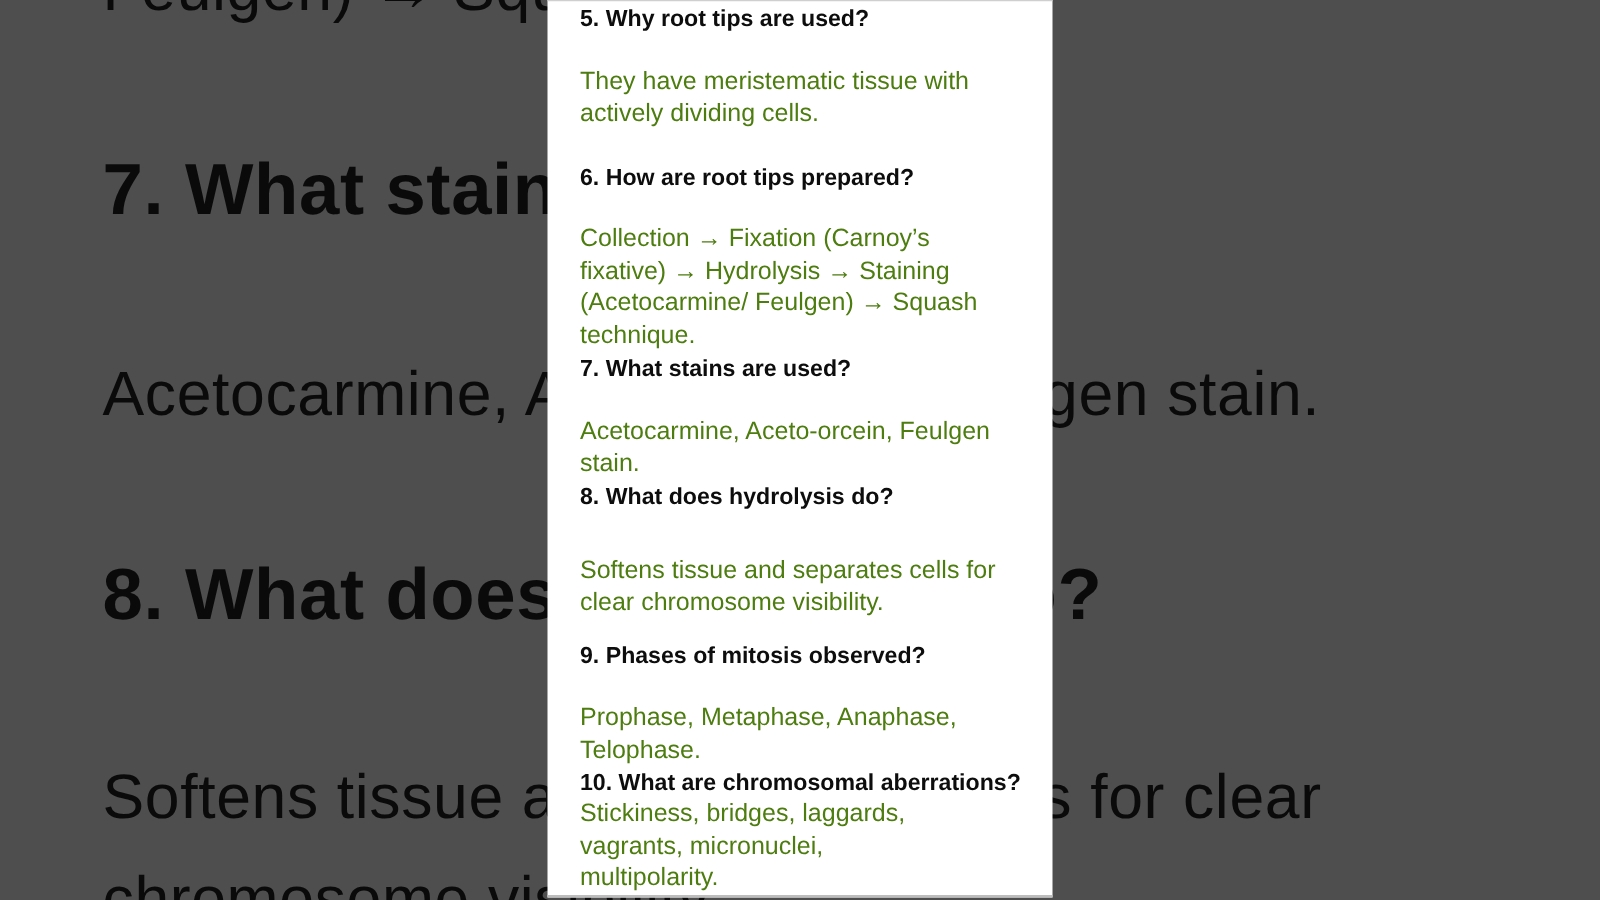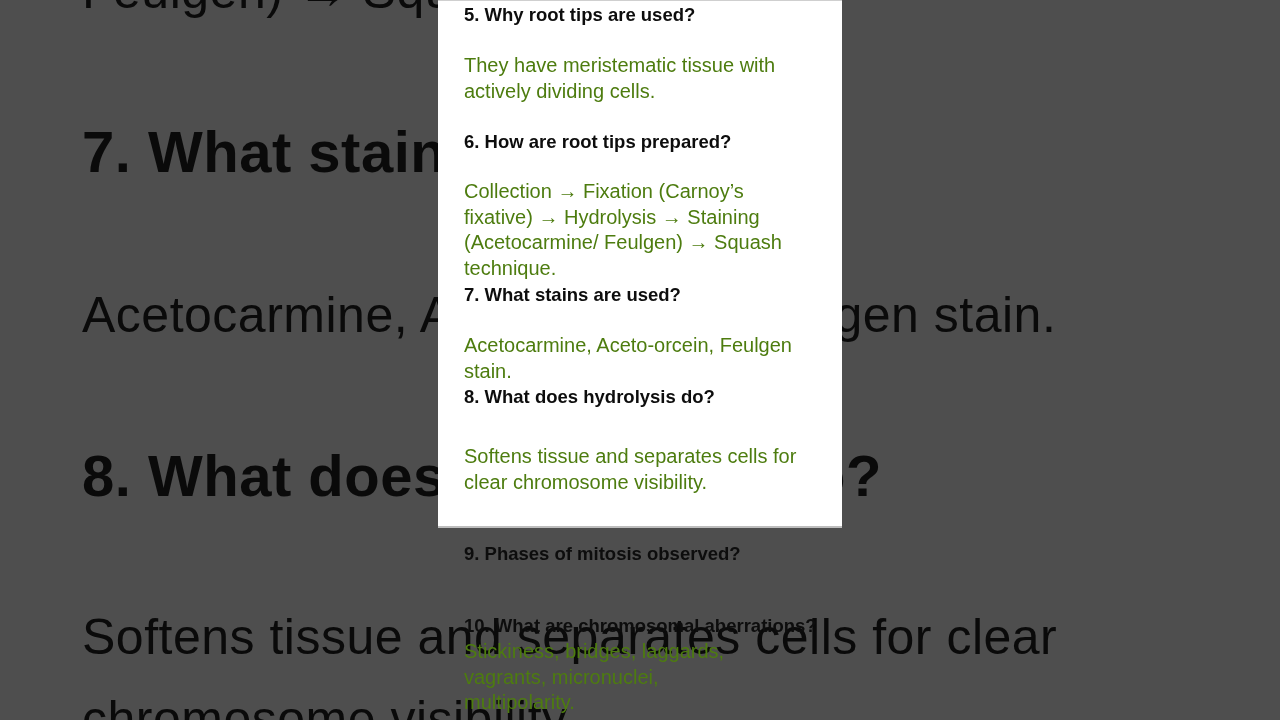--- a/index.html
+++ b/index.html
@@ -12,21 +12,21 @@
     .stage { position: relative; width: 1280px; height: 720px; overflow: hidden; background: #4e4e4e; }
     .bg {
       position: absolute; left: 0; top: 0; width: 1280px; height: 720px;
       color: #0a0a0a;
       filter: blur(0.6px);
     }
     .bg .line { position: absolute; left: 82px; white-space: nowrap; }
     .bg .h { font-weight: bold; font-size: 58px; letter-spacing: 0.5px; }
     .bg .p { font-size: 50px; letter-spacing: 0.5px; }
     .panel {
-      position: absolute; left: 438px; top: 0; width: 404px; height: 528px;
+      position: absolute; left: 438px; top: 0; width: 404px; height: 718px;
       background: #ffffff;
       border-top: 1px solid #cfcfcf;
       border-bottom: 2px solid #bdbdbd;
       box-sizing: border-box;
     }
     .content { position: absolute; left: 26px; top: 0; width: 360px; color: #111; }
     .qa { position: absolute; left: 0; width: 360px; }
     .q { font-weight: bold; font-size: 18.5px; line-height: 26px; margin: 0; white-space: nowrap; color: #0d0d0d; }
     .a { font-size: 20px; line-height: 25.5px; margin: 0; color: #4d7c0f; }
   </style>
@@ -54,22 +54,23 @@
         <p class="a" style="margin-top:24px; width:340px">Collection → Fixation (Carnoy’s fixative) → Hydrolysis → Staining (Acetocarmine/ Feulgen) → Squash technique.</p>
       </div>
       <div class="qa" style="top:281px">
         <p class="q">7. What stains are used?</p>
         <p class="a" style="margin-top:25px">Acetocarmine, Aceto-orcein, Feulgen stain.</p>
       </div>
       <div class="qa" style="top:383px">
         <p class="q">8. What does hydrolysis do?</p>
         <p class="a" style="margin-top:34px; width:340px">Softens tissue and separates cells for clear chromosome visibility.</p>
       </div>
-      <div class="qa" style="top:540px">
+      <div class="qa" style="top:510px">
         <p class="q">9. Phases of mitosis observed?</p>
+        <p class="a" style="margin-top:25px">Prophase, Metaphase, Anaphase, Telophase.</p>
       </div>
       <div class="qa" style="top:612px">
         <p class="q">10. What are chromosomal aberrations?</p>
         <p class="a" style="width:310px">Stickiness, bridges, laggards, vagrants, micronuclei, multipolarity.</p>
       </div>
     </div>
   </div>
 </div>
 
 </body></html>

